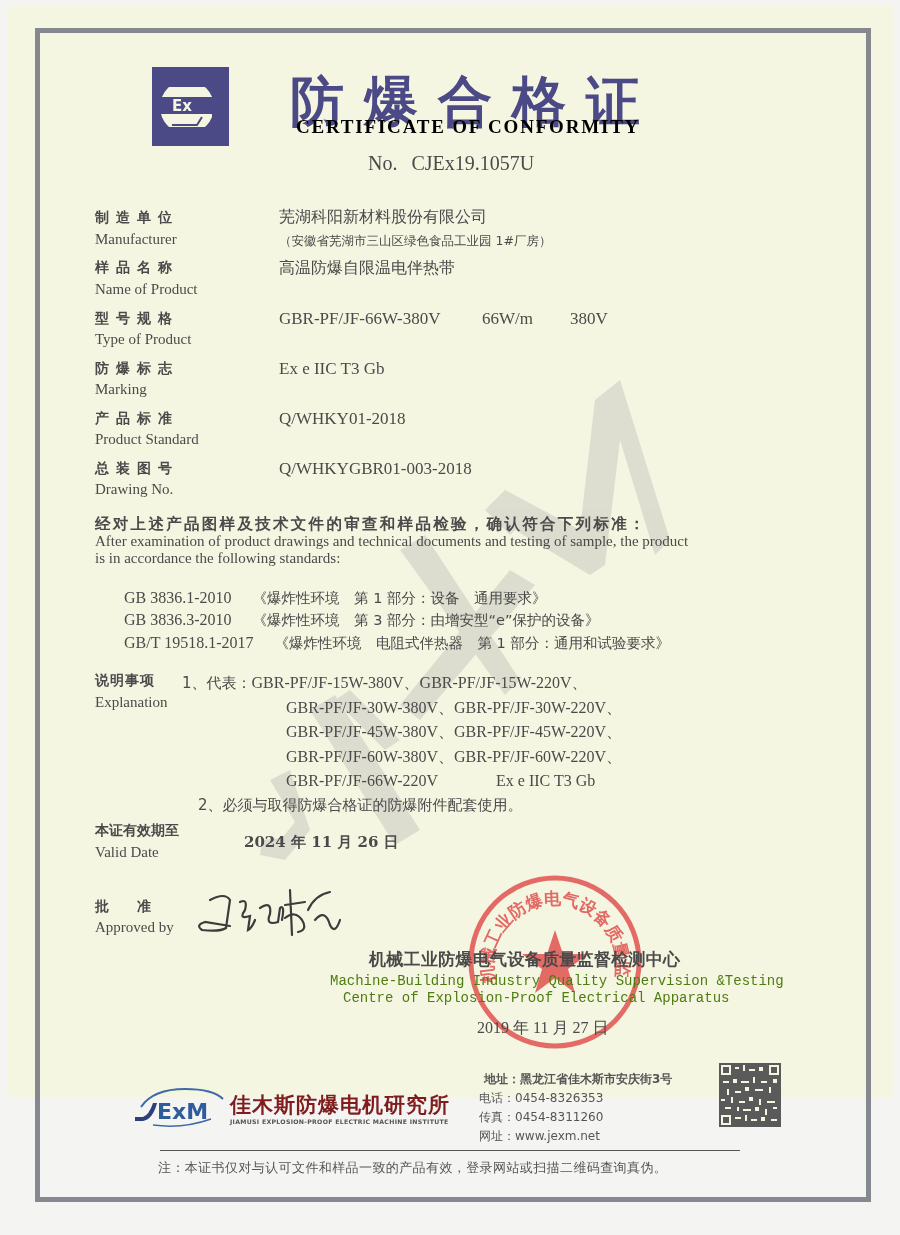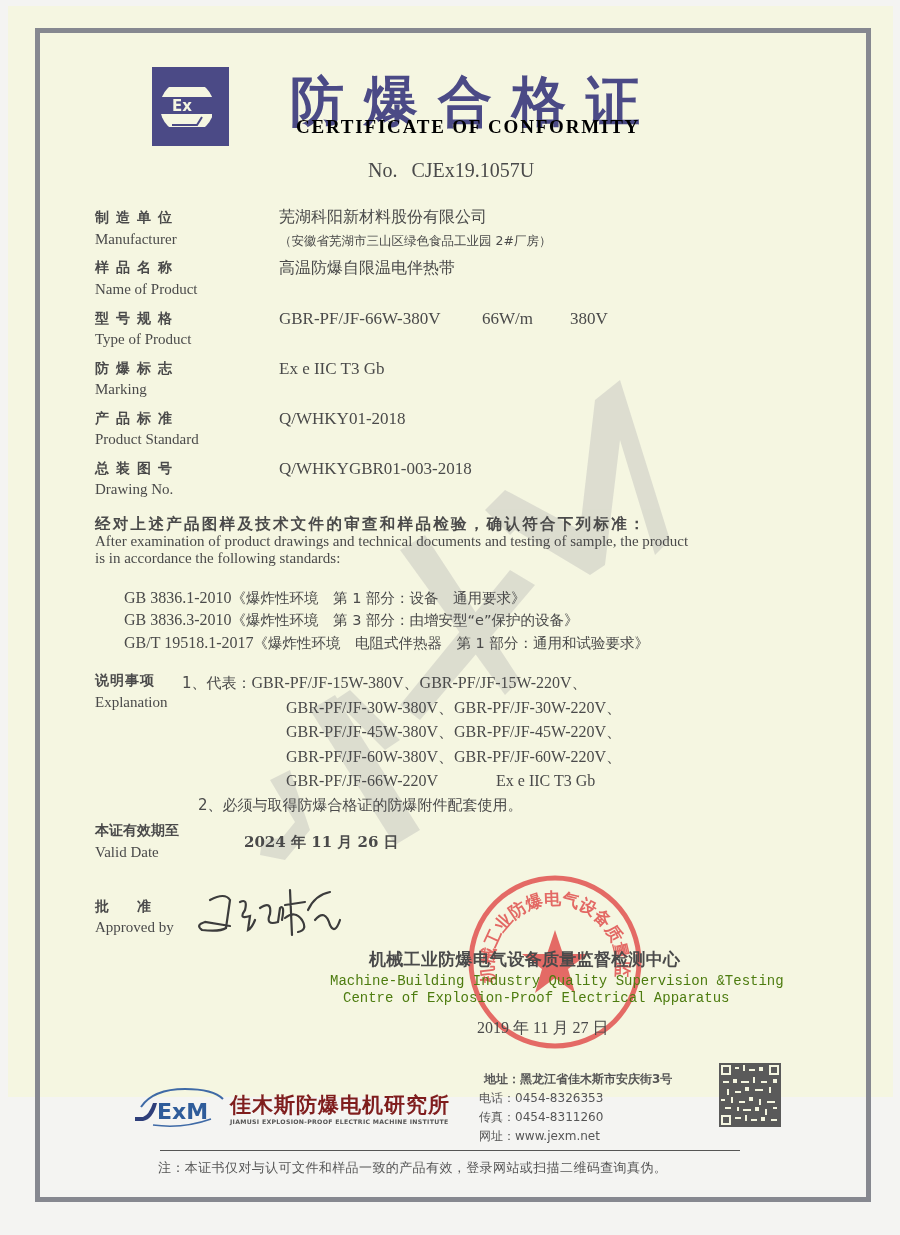--- a/index.html
+++ b/index.html
@@ -35,41 +35,41 @@
 
   .title-cn {
     left:290px; top:66px; font-size:54px; font-weight:bold; color:#4b4a86;
     letter-spacing:20px; font-family:"DejaVu Serif", serif;
   }
   .title-en {
     left:296px; top:116px; font-size:19px; font-weight:bold; color:#000000;
     letter-spacing:1.8px;
   }
   .cert-no {
-    left:368px; top:152px; font-size:20px; color:#4a4a4a;margin-top:7px;
+    left:368px; top:152px; font-size:20px; color:#4a4a4a;
   }
   .cert-no .lbl { margin-right:14px; }
 
   .field-cn {
     font-family:"DejaVu Sans", sans-serif; font-weight:bold; font-size:14px;
     letter-spacing:7px; color:#4a4a4a;
   }
   .field-en { font-size:15px; color:#4a4a4a; }
   .value { font-size:17px; color:#4a4a4a; }
   .value-cn { font-family:"DejaVu Sans", sans-serif; font-size:16px; color:#4a4a4a; }
   .value-sub { font-family:"DejaVu Sans", sans-serif; font-size:12.5px; color:#4a4a4a; }
 
   .stmt-cn {
     left:95px; top:514px; font-family:"DejaVu Sans", sans-serif; font-weight:bold;
     font-size:15.5px; letter-spacing:2.3px; color:#4a4a4a;
   }
   .stmt-en { font-size:15px; color:#4a4a4a; }
 
   .std { font-size:16px; color:#4a4a4a; }
-  .std .cn { font-family:"DejaVu Sans", sans-serif; font-size:14.5px; }
+  .std .cn { font-family:"DejaVu Sans", sans-serif; font-size:14.5px;padding-left:21px; }
 
   .expl-item { font-size:16px; color:#4a4a4a; }
   .expl-item .cn { font-family:"DejaVu Sans", sans-serif; font-size:15px; }
 
   .org-cn {
     left:369px; top:948px; font-family:"DejaVu Sans", sans-serif; font-weight:bold;
     font-size:17px; color:#4a4a4a; letter-spacing:0.3px;
   }
   .org-en {
     font-family:"Liberation Mono", "DejaVu Sans Mono", monospace; font-size:14px;
@@ -137,21 +137,21 @@
 
 <div class="abs title-cn">防爆合格证</div>
 <div class="abs title-en">CERTIFICATE OF CONFORMITY</div>
 <div class="abs cert-no">
   <span class="lbl">No.</span><span>CJEx19.1057U</span>
 </div>
 
 <div class="abs field-cn" style="left:95px;top:209px;">制造单位</div>
 <div class="abs field-en" style="left:95px;top:231px;">Manufacturer</div>
 <div class="abs value-cn" style="left:279px;top:207px;">芜湖科阳新材料股份有限公司</div>
-<div class="abs value-sub" style="left:279px;top:233px;">（安徽省芜湖市三山区绿色食品工业园 2#厂房）</div>
+<div class="abs value-sub" style="left:279px;top:233px;">（安徽省芜湖市三山区绿色食品工业园 1#厂房）</div>
 
 <div class="abs field-cn" style="left:95px;top:259px;">样品名称</div>
 <div class="abs field-en" style="left:95px;top:281px;">Name of Product</div>
 <div class="abs value-cn" style="left:279px;top:258px;">高温防爆自限温电伴热带</div>
 
 <div class="abs field-cn" style="left:95px;top:310px;">型号规格</div>
 <div class="abs field-en" style="left:95px;top:331px;">Type of Product</div>
 <div class="abs value" style="left:279px;top:309px;">GBR-PF/JF-66W-380V</div>
 <div class="abs value" style="left:482px;top:309px;">66W/m</div>
 <div class="abs value" style="left:570px;top:309px;">380V</div>

